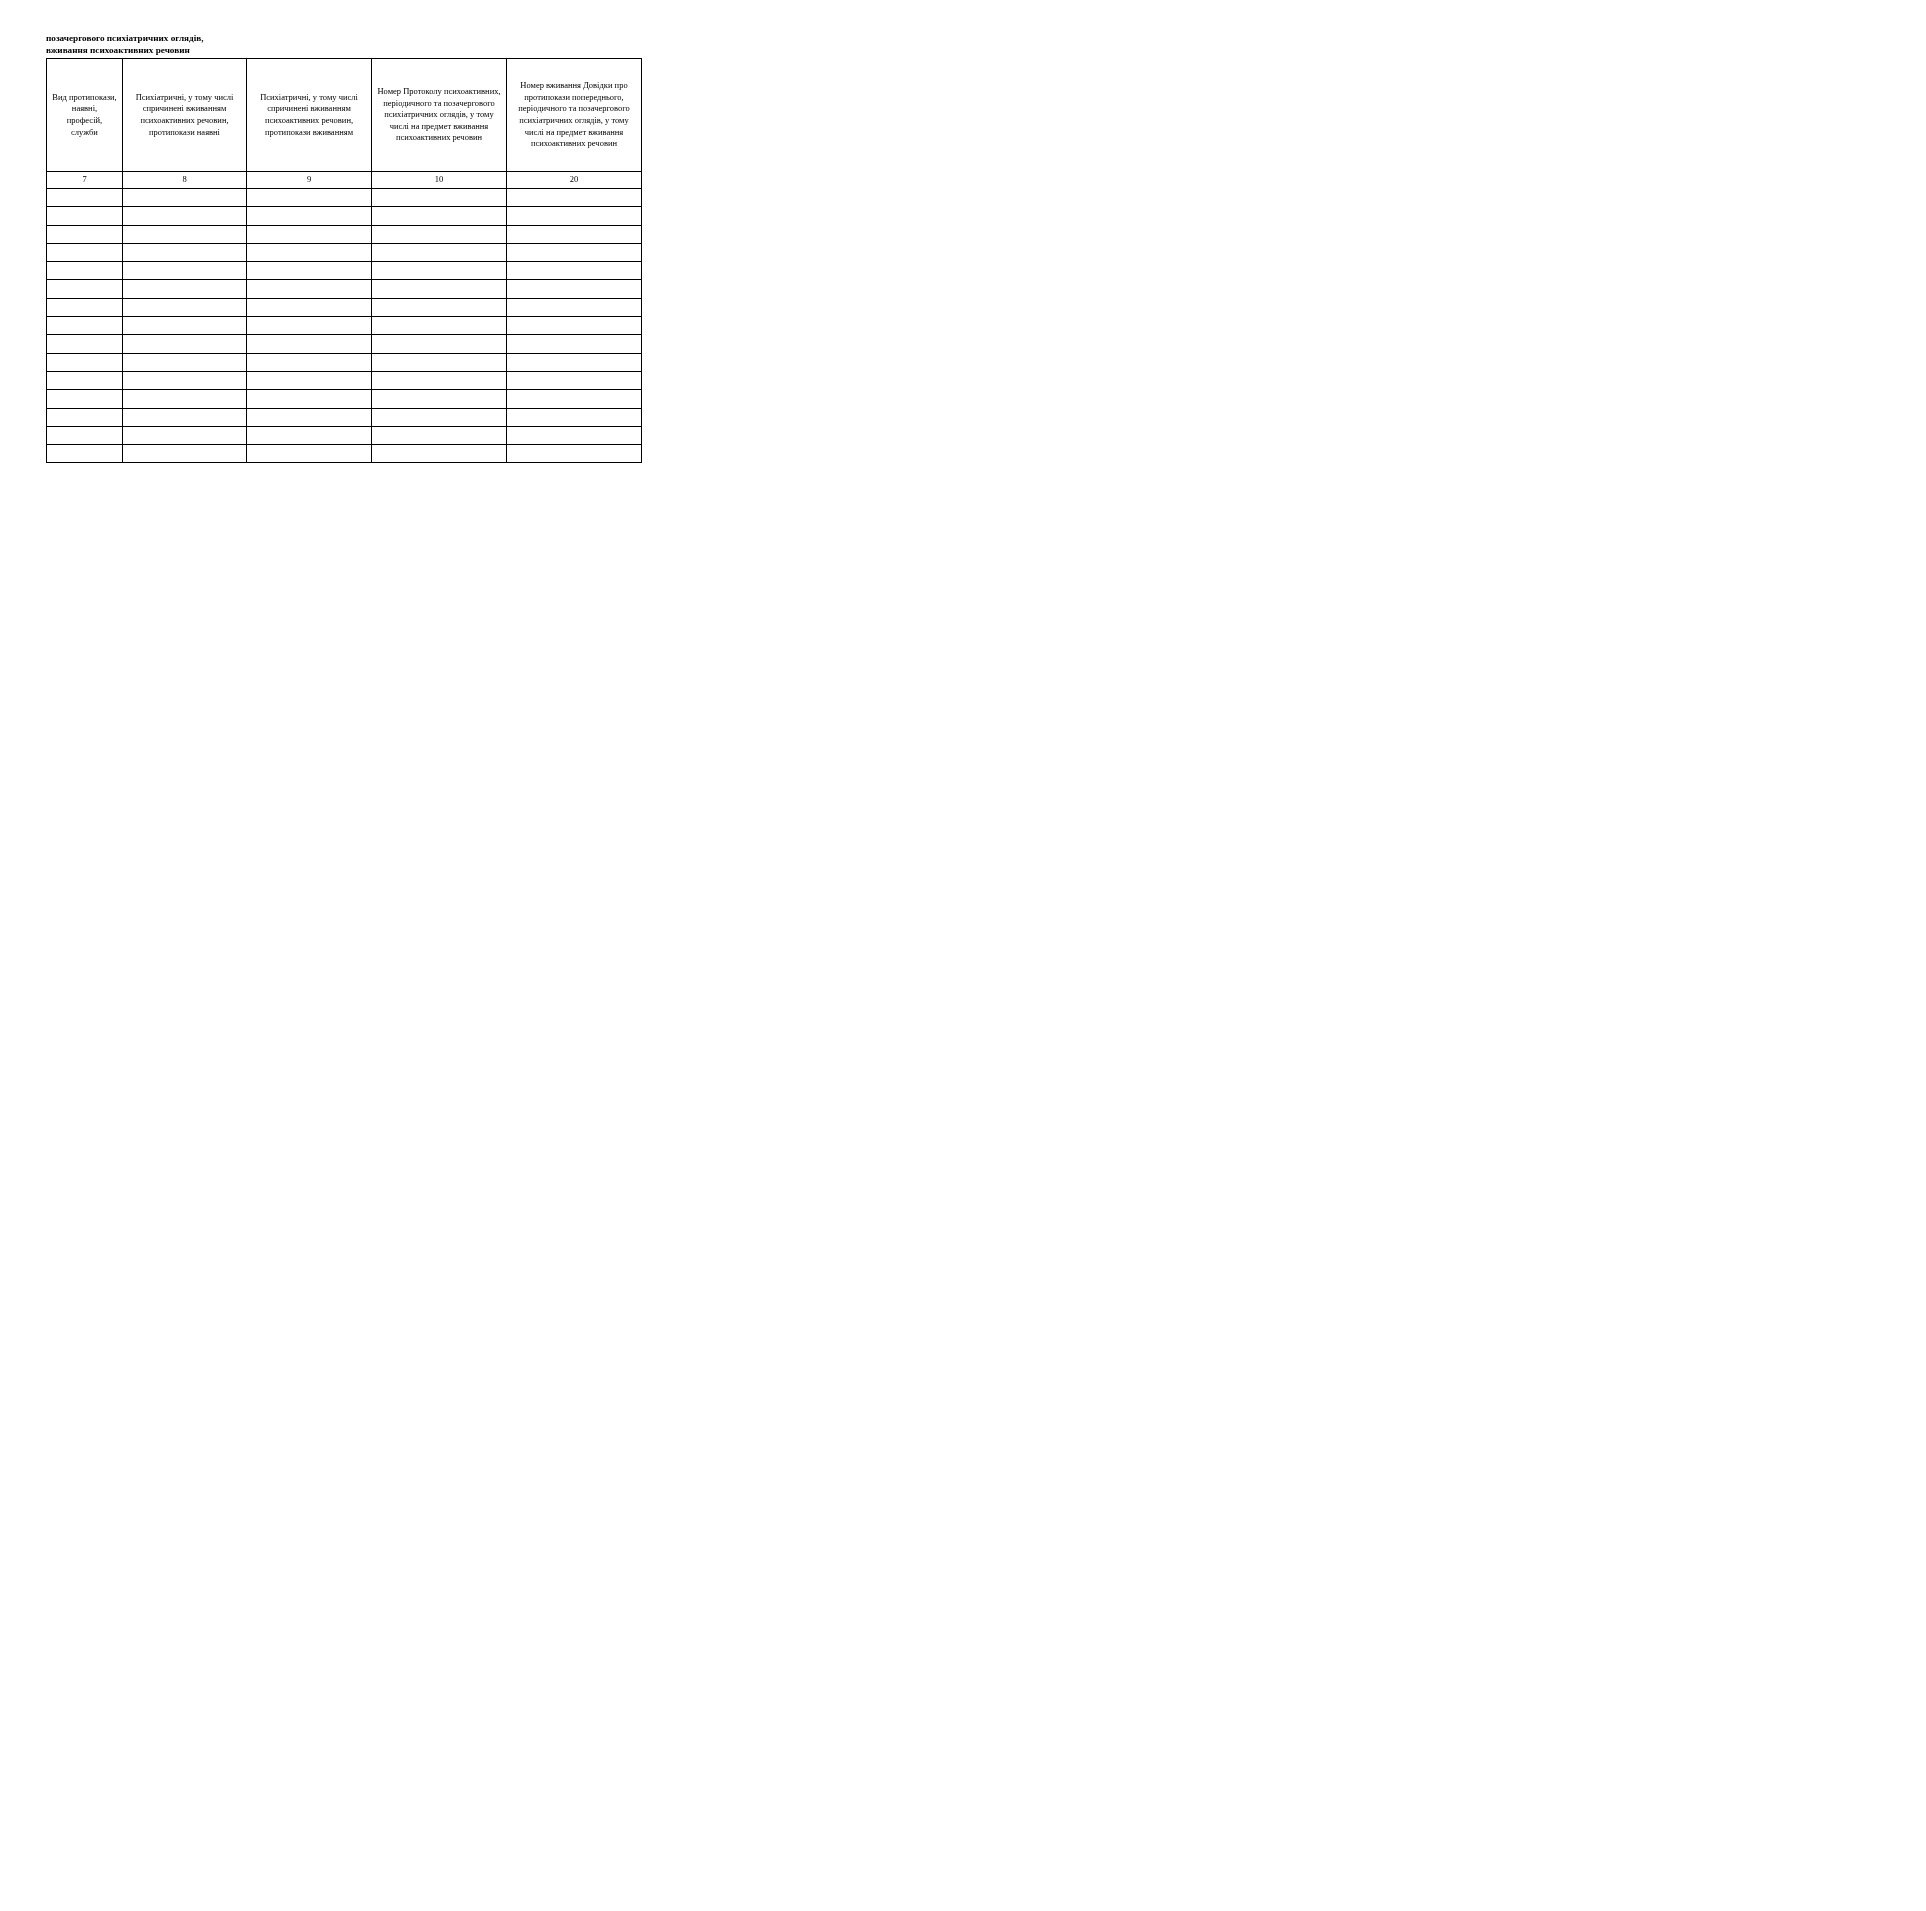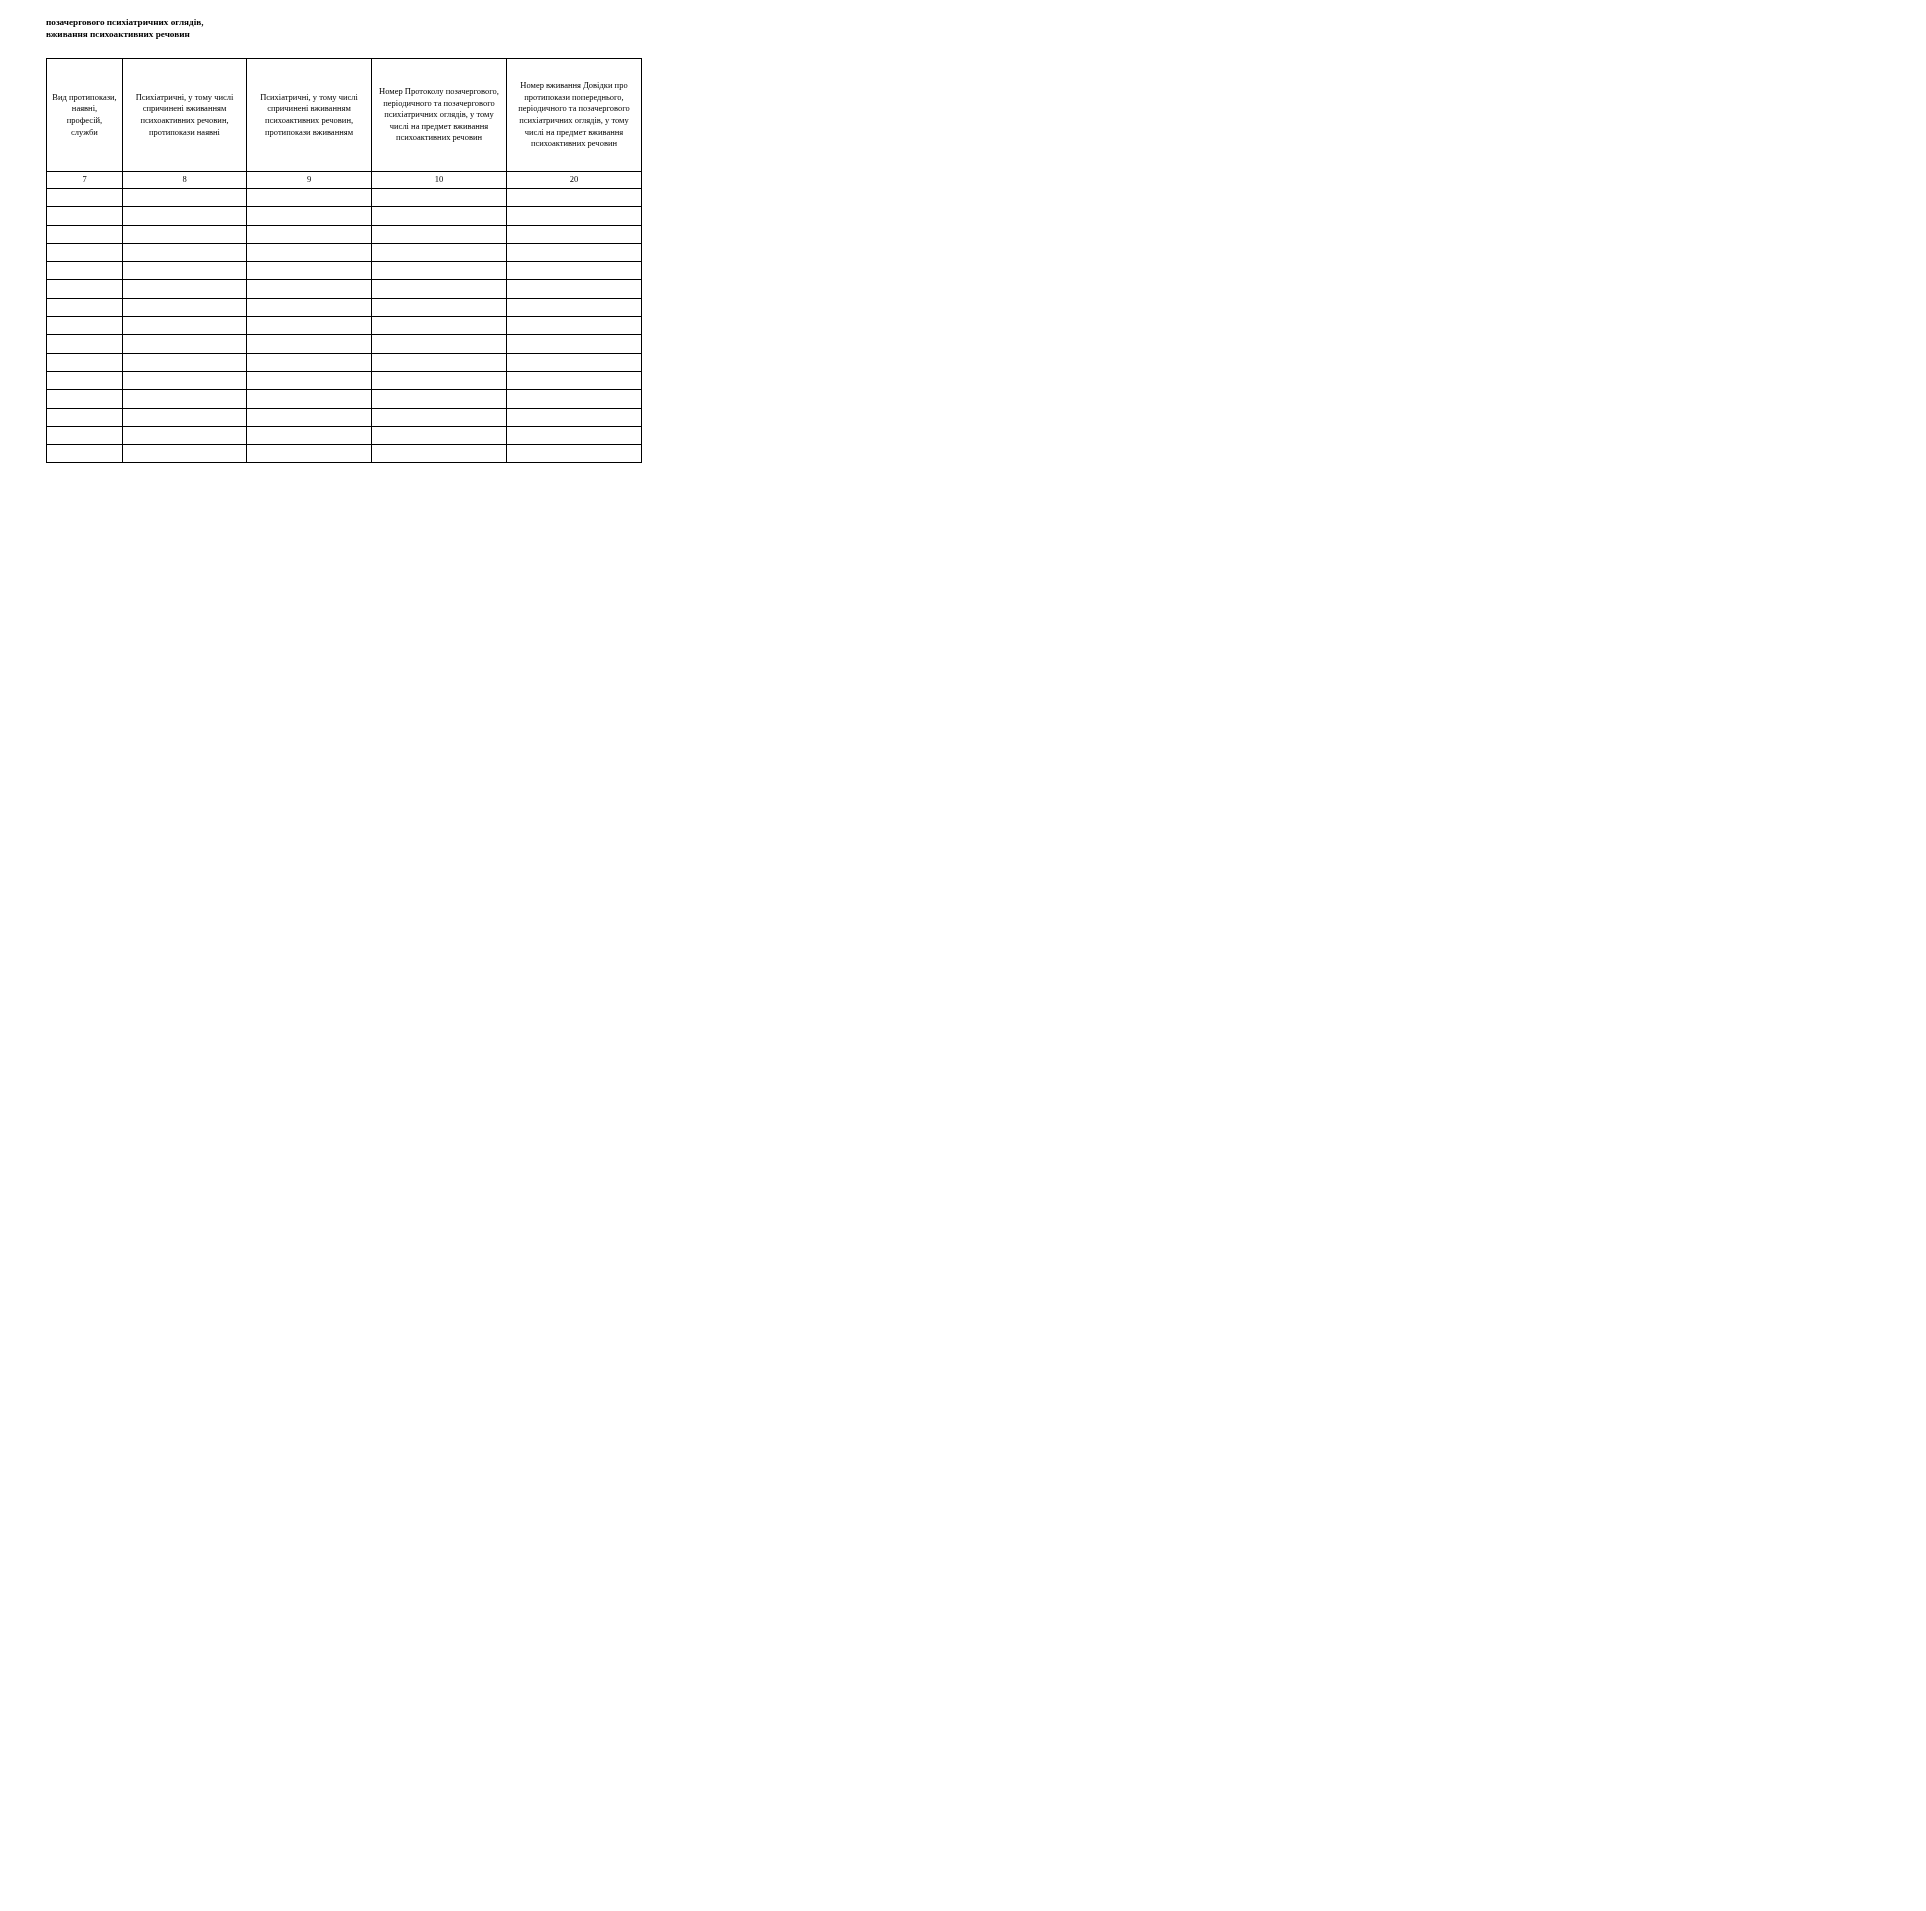--- a/index.html
+++ b/index.html
@@ -10,21 +10,21 @@
   body {
     width: 676px;
     height: 478px;
     position: relative;
     font-family: "Liberation Serif", "DejaVu Serif", serif;
     color: #000000;
   }
   .doc-title {
     position: absolute;
     left: 46px;
-    top: 16px;
+    top: 32px;
     font-size: 9.2px;
     line-height: 12px;
     font-weight: bold;
     white-space: nowrap;
   }
   table.journal {
     position: absolute;
     left: 46px;
     top: 58px;
     border-collapse: collapse;
@@ -83,21 +83,21 @@
         <div class="hl">психоактивних речовин,</div>
         <div class="hl">протипокази наявні</div>
       </th>
       <th>
         <div class="hl">Психіатричні, у тому числі</div>
         <div class="hl">спричинені вживанням</div>
         <div class="hl">психоактивних речовин,</div>
         <div class="hl">протипокази вживанням</div>
       </th>
       <th>
-        <div class="hl">Номер Протоколу позачергового,</div>
+        <div class="hl">Номер Протоколу психоактивних,</div>
         <div class="hl">періодичного та позачергового</div>
         <div class="hl">психіатричних оглядів, у тому</div>
         <div class="hl">числі на предмет вживання</div>
         <div class="hl">психоактивних речовин</div>
       </th>
       <th>
         <div class="hl">Номер вживання Довідки про</div>
         <div class="hl">протипокази попереднього,</div>
         <div class="hl">періодичного та позачергового</div>
         <div class="hl">психіатричних оглядів, у тому</div>

